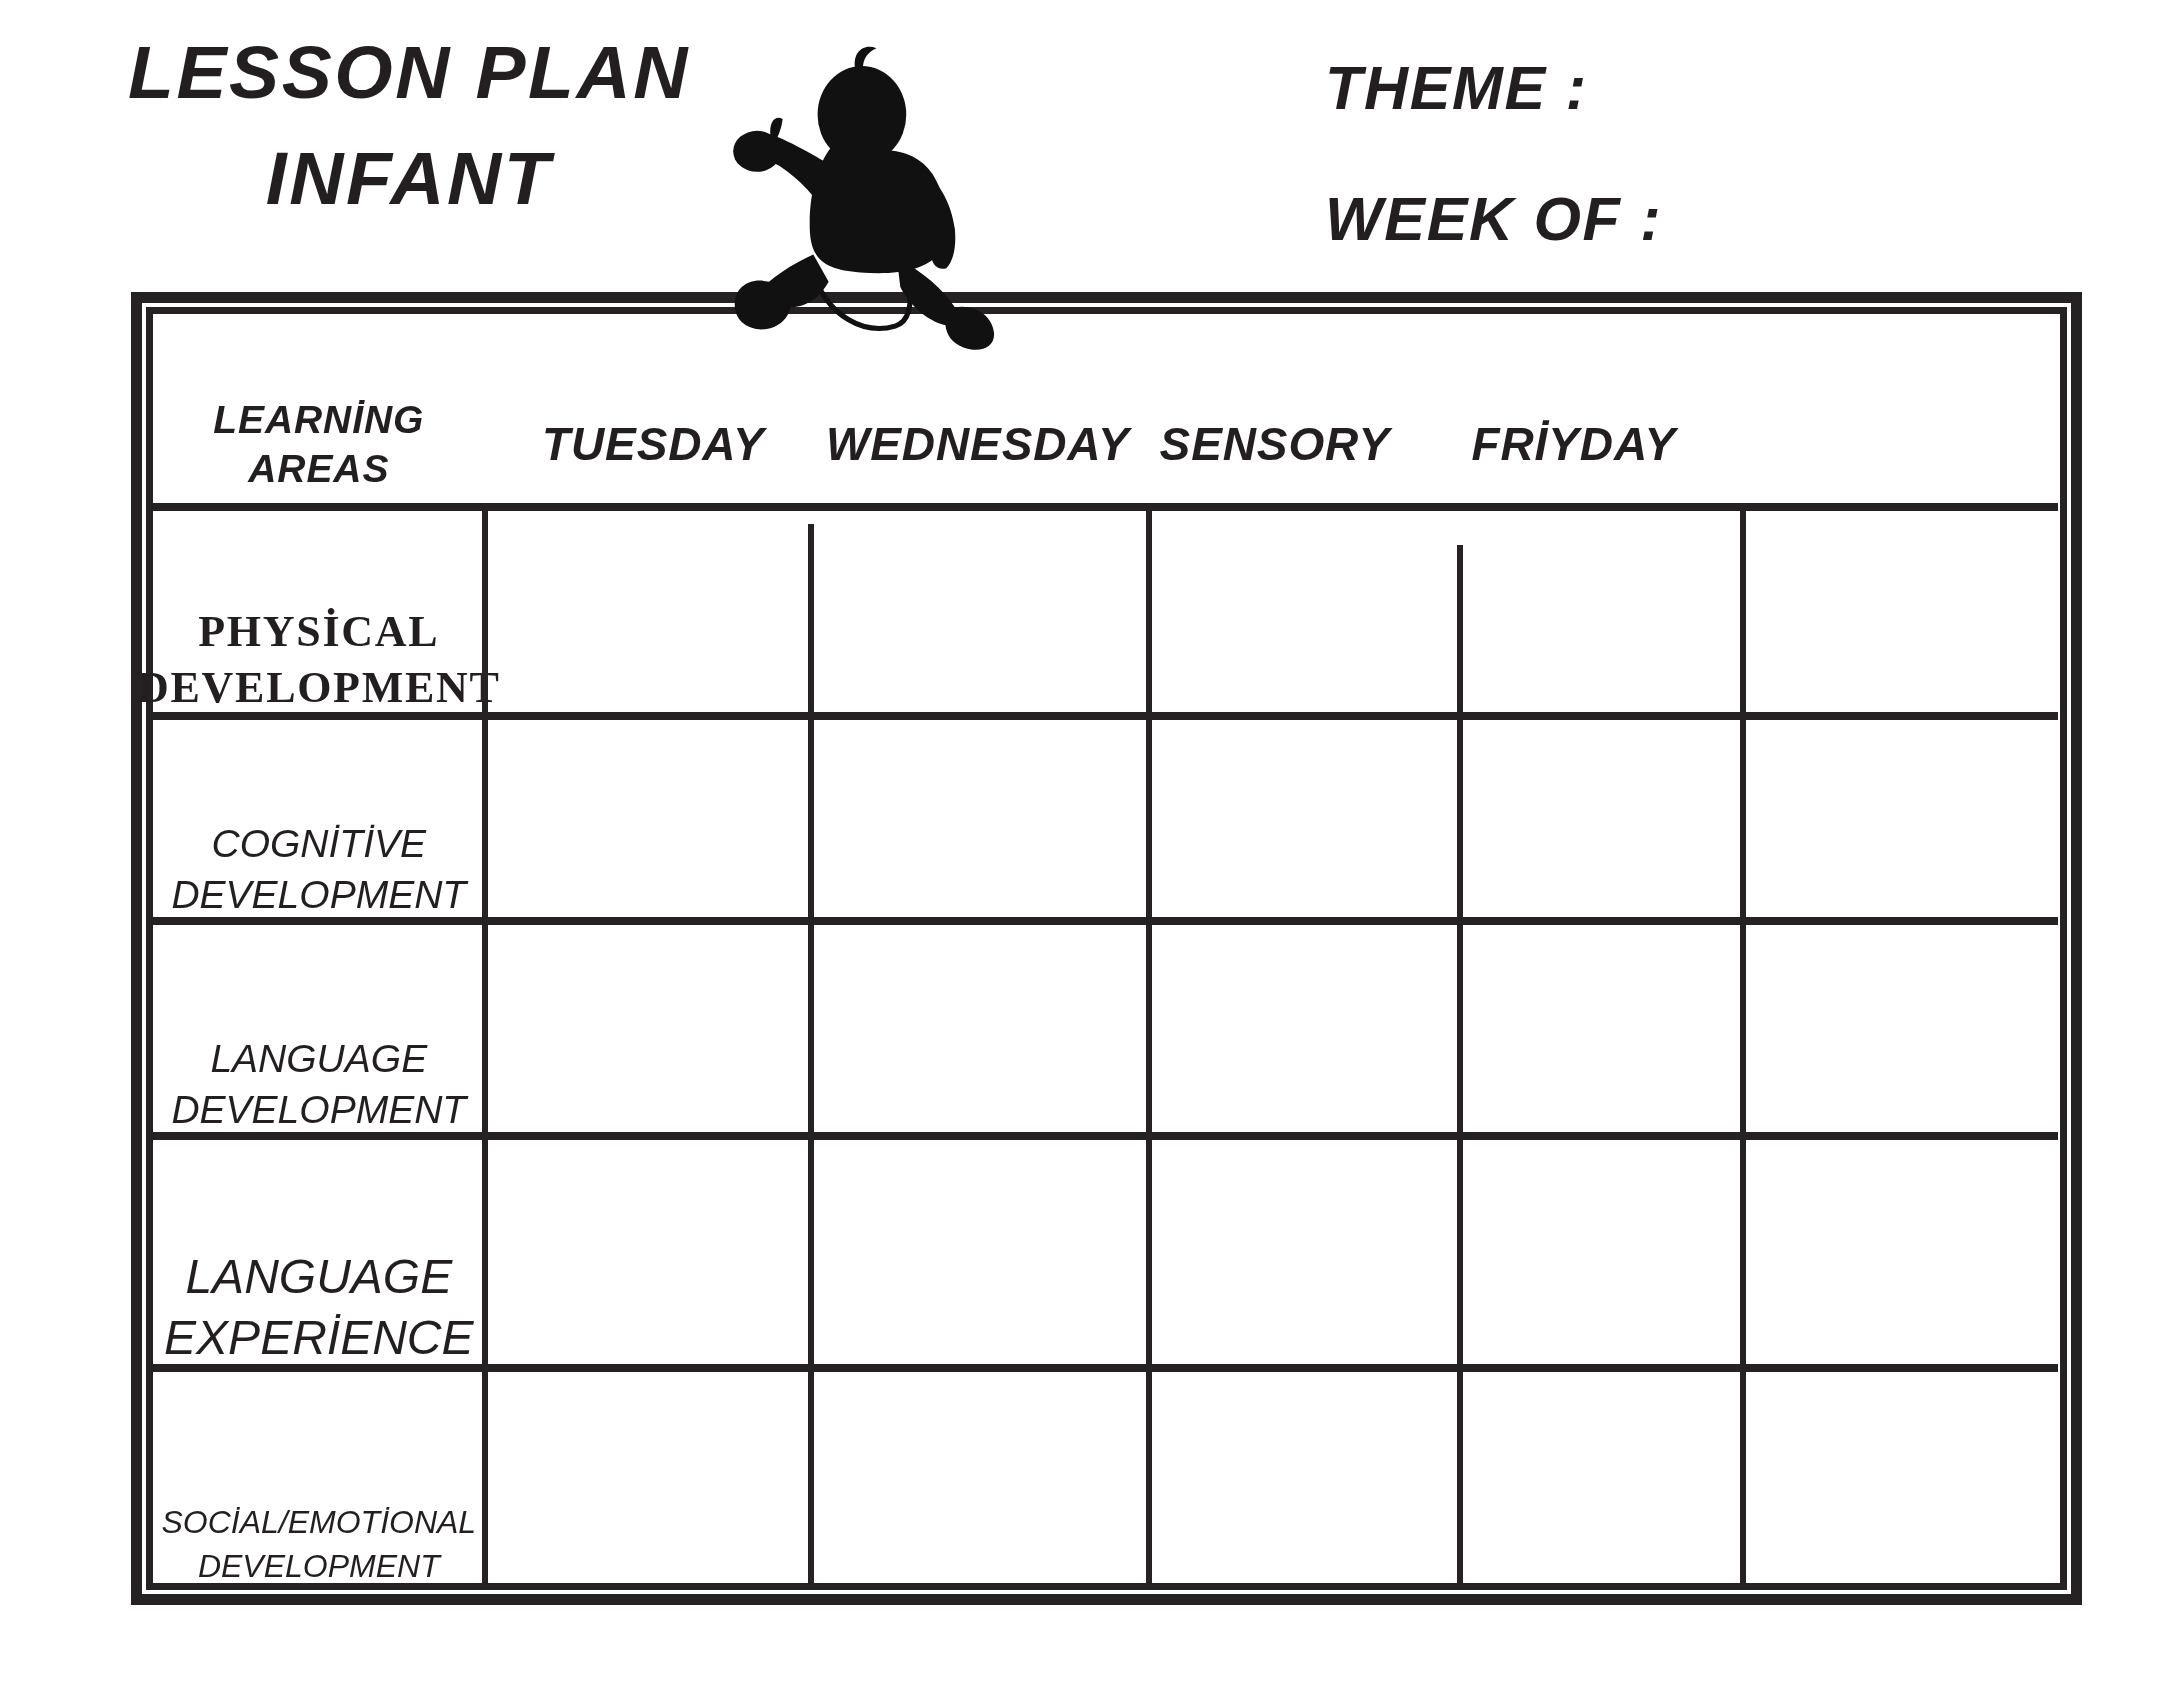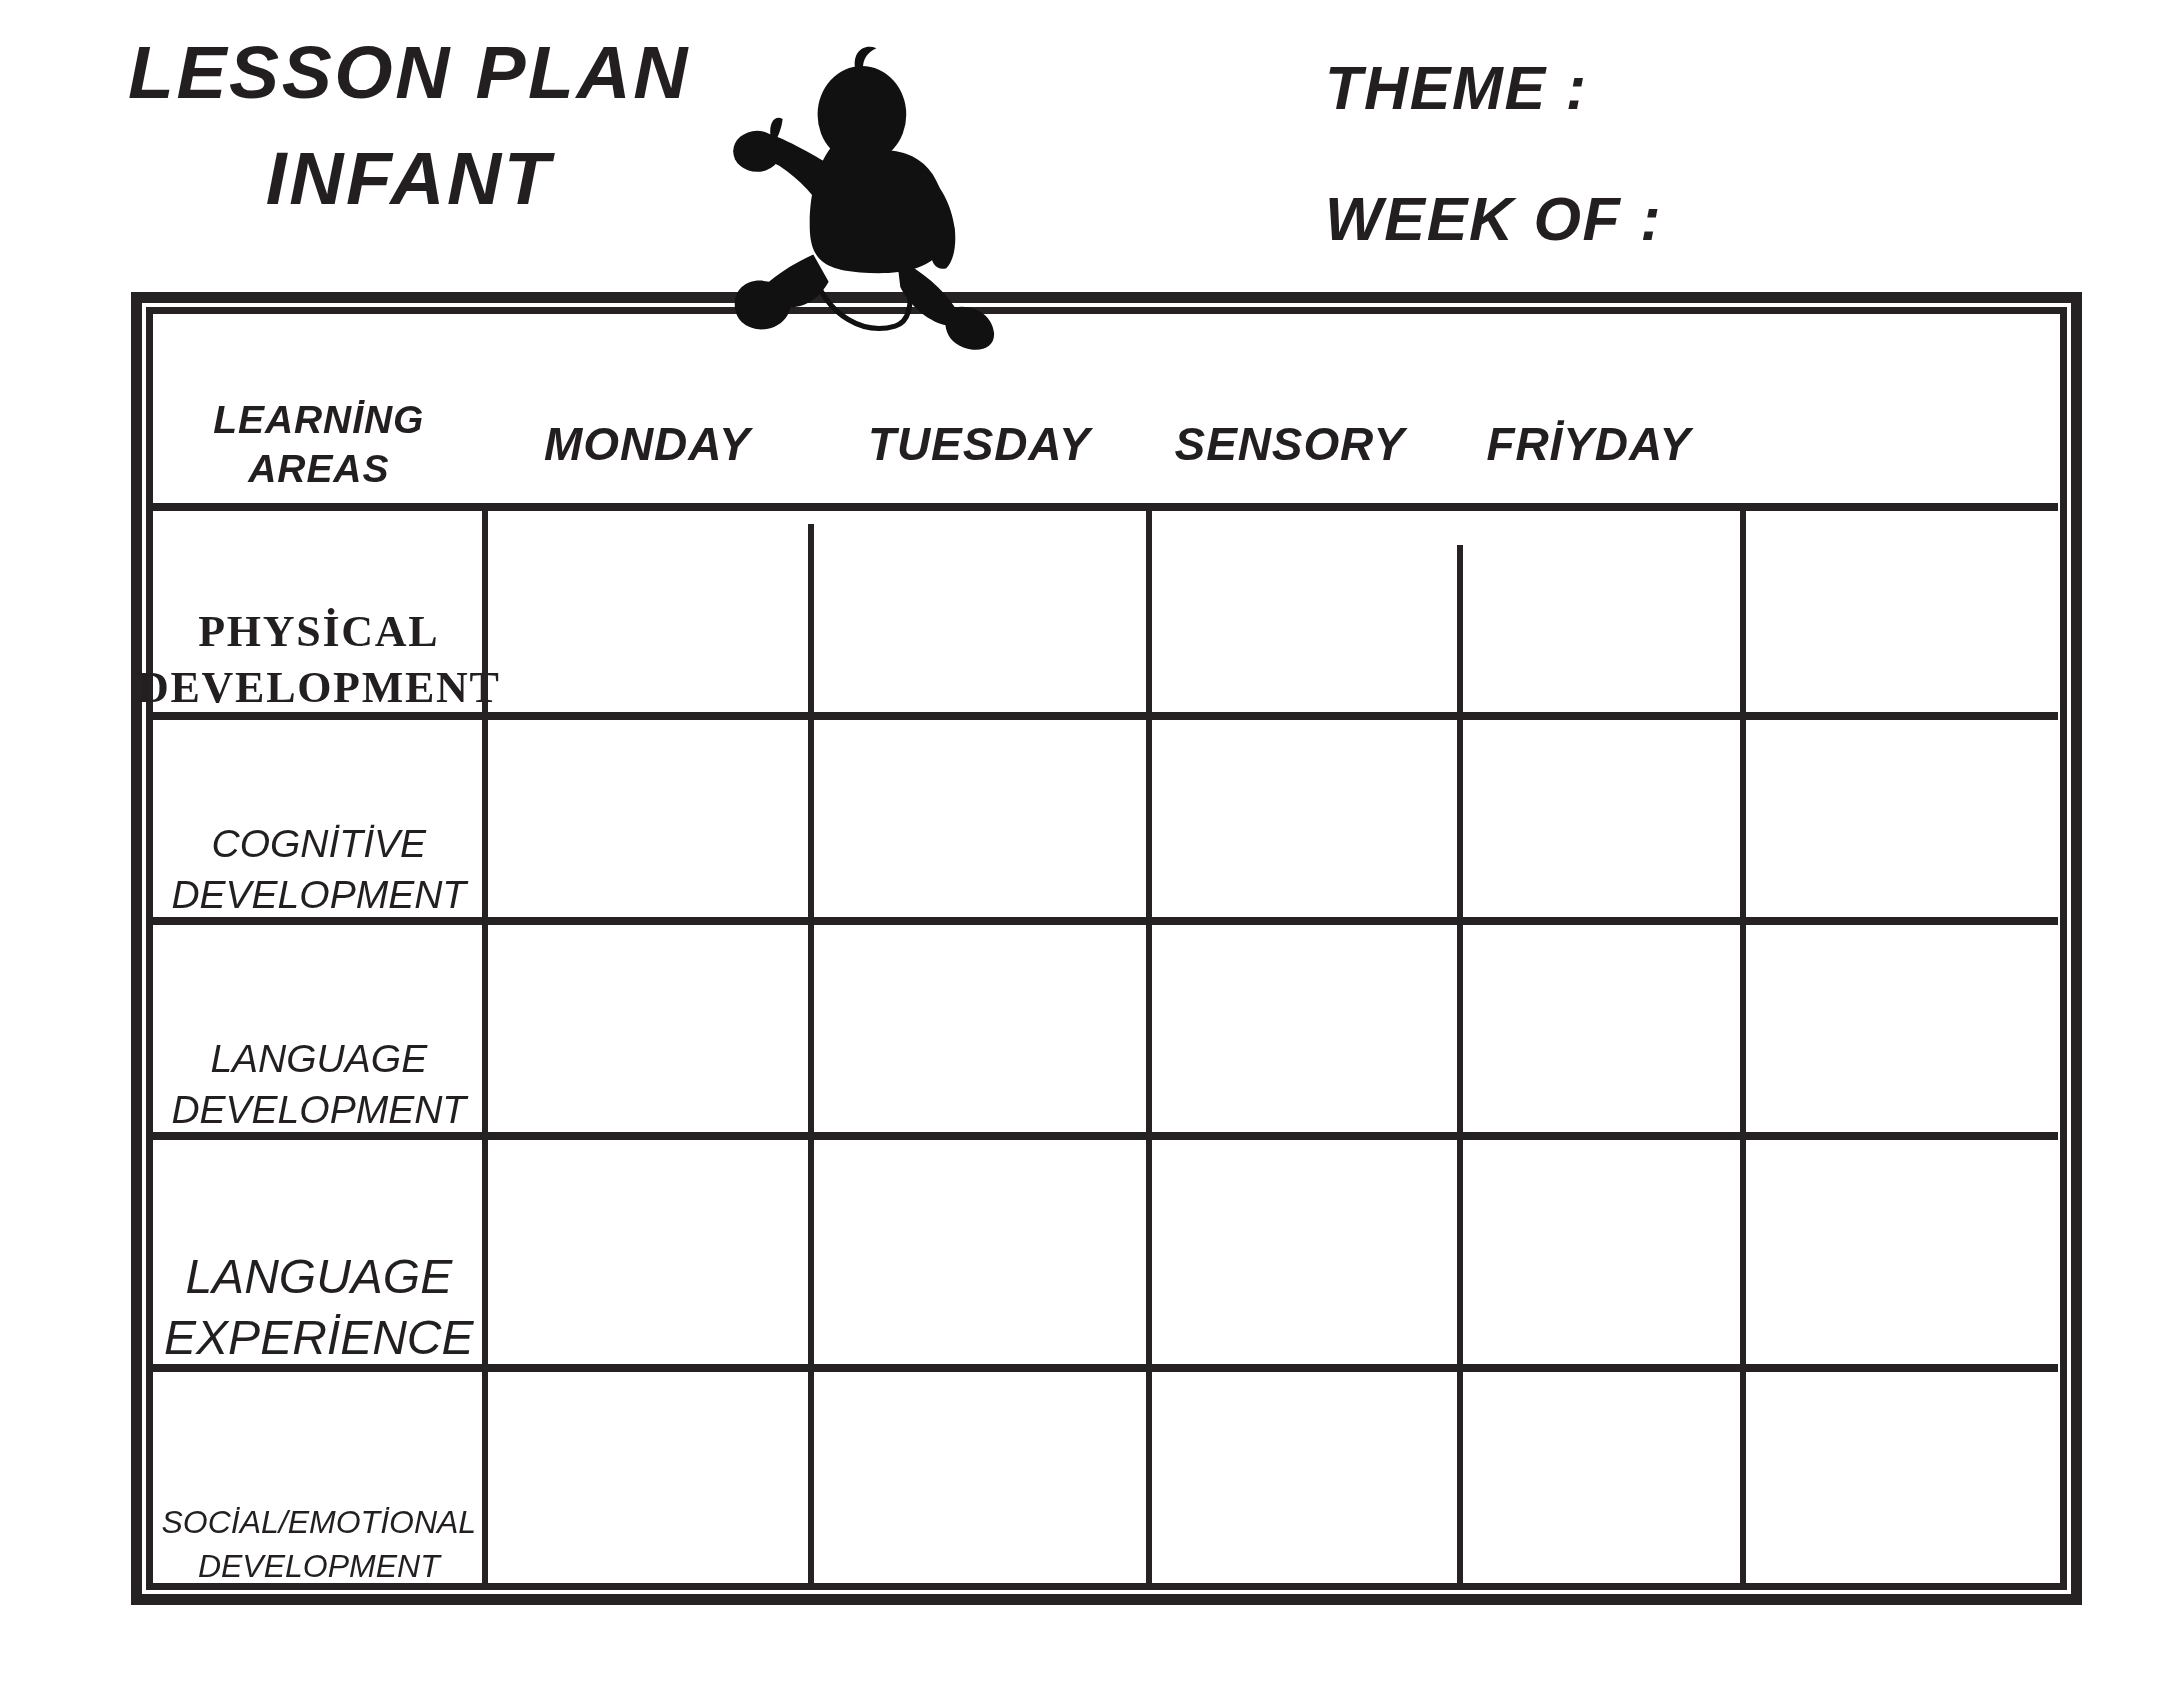--- a/index.html
+++ b/index.html
@@ -95,22 +95,22 @@
     <div class="frame-inner">
       <div class="inner">
 
         <div class="grid">
 
           <div class="hrow">
             <div class="hcell corner c0">
               <div>LEARNİNG</div>
               <div>AREAS</div>
             </div>
-            <div class="hcell c1">MONDAY</div>
             <div class="hcell c2">TUESDAY</div>
+            <div class="hcell c3">WEDNESDAY</div>
             <div class="hcell c4">SENSORY</div>
             <div class="hcell c5">FRİYDAY</div>
           </div>
 
           <div class="row r1">
             <div class="label-cell serif-label c0">
               <div>PHYSİCAL</div>
               <div>DEVELOPMENT</div>
             </div>
             <div class="cell c1"></div>

